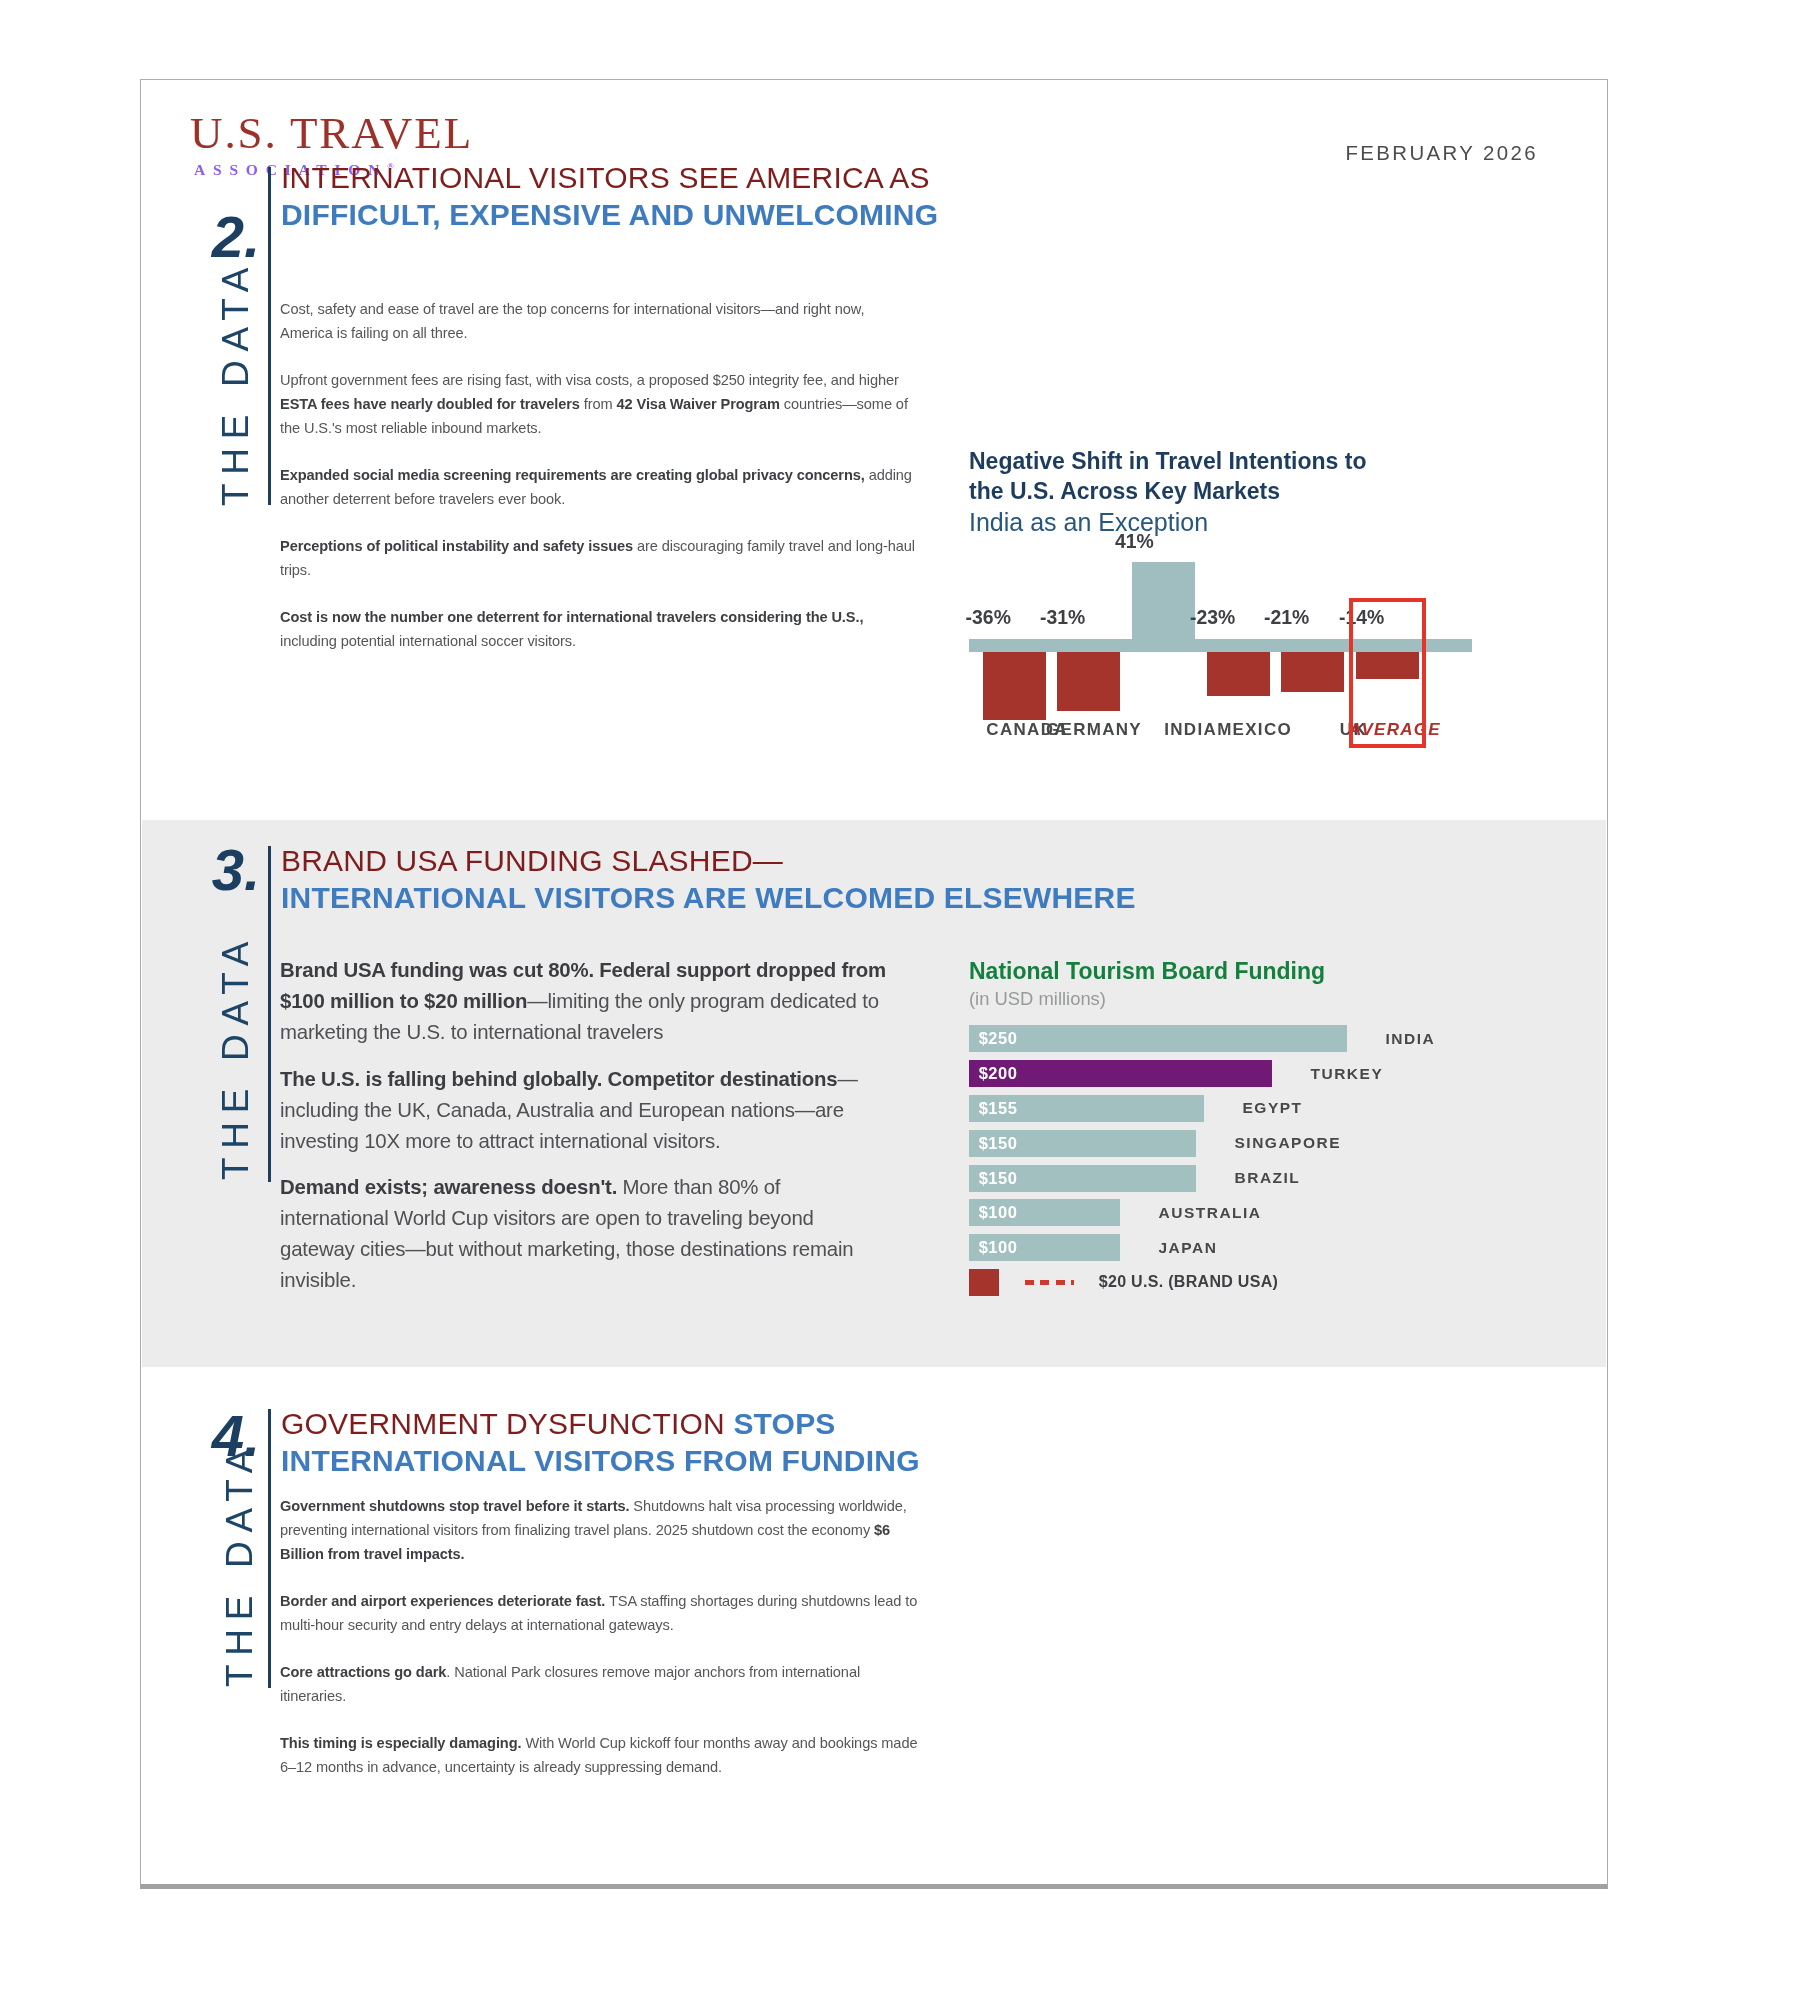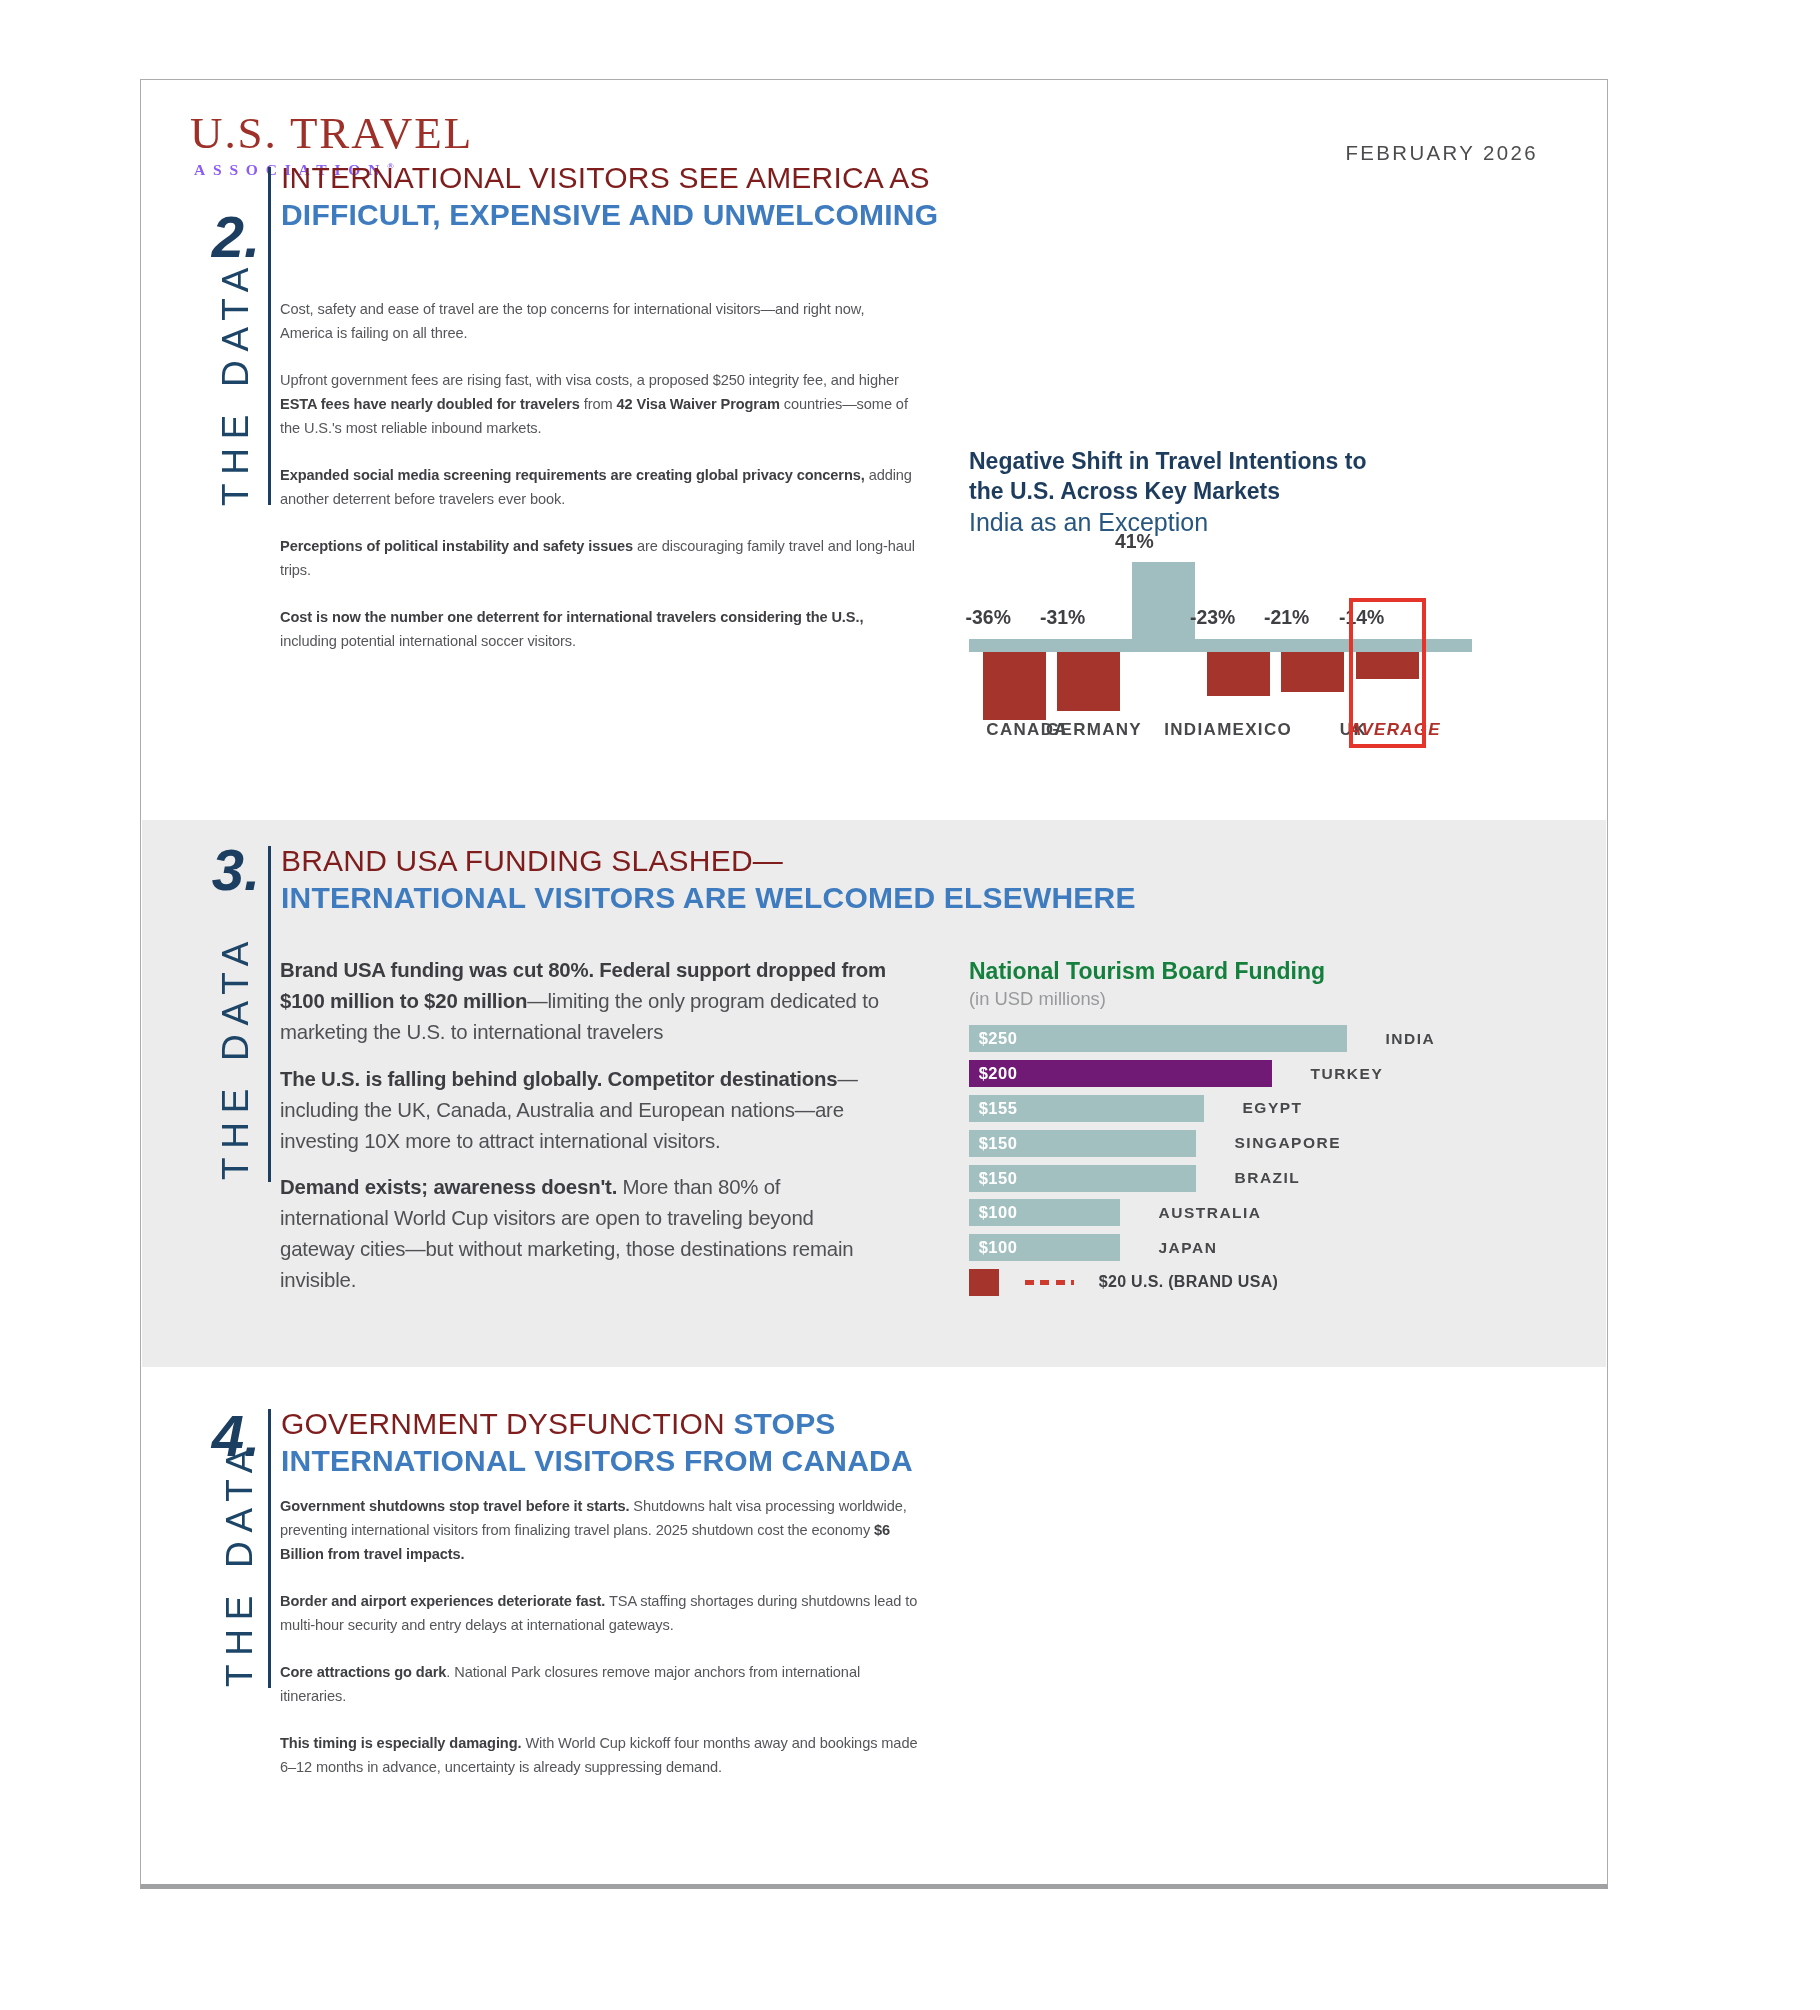--- a/index.html
+++ b/index.html
@@ -170,21 +170,21 @@
         <span class="c2-leglab">$20 U.S. (BRAND USA)</span>
       </div>
     </div>
   </div>
 
 <div class="abs secnum" style="left:192px;top:1407px;">4.</div>
 <div class="abs vrule" style="top:1409px;height:279px;"></div>
 <div class="abs vlabel" style="left:221px;top:1687px;">THE DATA</div>
 <div class="abs sec-heading" style="left:281px;top:1405px;">
     <div><span class="hrun-navy">GOVERNMENT DYSFUNCTION </span><span class="hrun-blue">STOPS</span></div>
-    <div><span class="hrun-blue">INTERNATIONAL VISITORS FROM CANADA</span></div>
+    <div><span class="hrun-blue">INTERNATIONAL VISITORS FROM FUNDING</span></div>
   </div>
 <div class="abs paras paras-sm" style="left:280px;top:1494px;width:645px;">
     <p><strong>Government shutdowns stop travel before it starts.</strong><span> Shutdowns halt visa processing worldwide, preventing international visitors from finalizing travel plans. 2025 shutdown cost the economy </span><strong>$6 Billion from travel impacts.</strong></p>
     <p><strong>Border and airport experiences deteriorate fast.</strong><span> TSA staffing shortages during shutdowns lead to multi-hour security and entry delays at international gateways.</span></p>
     <p><strong>Core attractions go dark</strong><span>. National Park closures remove major anchors from international itineraries.</span></p>
     <p><strong>This timing is especially damaging.</strong><span> With World Cup kickoff four months away and bookings made 6–12 months in advance, uncertainty is already suppressing demand.</span></p>
   </div>
 
 
 </body></html>

